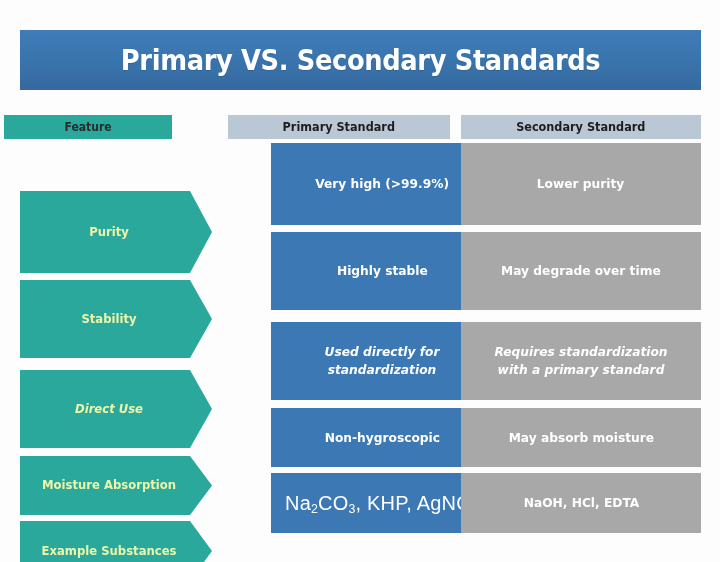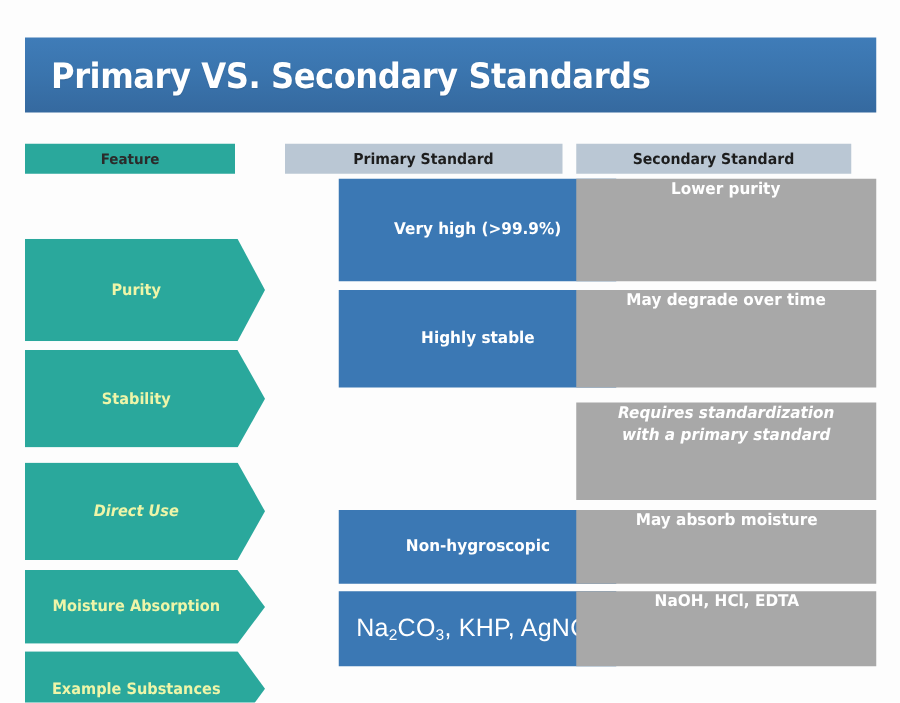--- a/index.html
+++ b/index.html
@@ -23,20 +23,21 @@
   
   .title-banner {
     position: absolute;
     left: 20px;
     top: 30px;
     width: 681px;
     height: 60px;
     background: linear-gradient(180deg, #3f7cb8 0%, #3a74ad 50%, #35699f 100%);
     display: flex;
     align-items: center;
+    justify-content: center;
     box-sizing: border-box;
   }
   .title-text {
     color: #ffffff;
     font-size: 28px;
     font-weight: bold;
     letter-spacing: -0.4px;
     font-family: "DejaVu Sans", sans-serif;
     transform: scaleX(0.92);
     white-space: nowrap;
@@ -48,21 +49,21 @@
     position: absolute;
     left: 0;
     top: 0;
     width: 720px;
     height: 562px;
   }
 
   
   .hdr-feature {
     position: absolute;
-    left: 20px;
+    left: 4px;
     top: 115px;
     width: 168px;
     height: 24px;
     background: #2aa89c;
     display: flex;
     align-items: center;
     justify-content: center;
   }
   .hdr-feature-label {
     color: #2b2b2b;
@@ -74,21 +75,21 @@
   .hdr-primary, .hdr-secondary {
     position: absolute;
     top: 115px;
     height: 24px;
     background: #bac7d4;
     display: flex;
     align-items: center;
     justify-content: center;
   }
   .hdr-primary { left: 228px; width: 222px; }
-  .hdr-secondary { left: 461px; width: 220px; }
+  .hdr-secondary { left: 461px; width: 240px; }
   .hdr-col-label {
     color: #1d1d1d;
     font-size: 12px;
     font-weight: bold;
     font-family: "DejaVu Sans", sans-serif;
     transform: scaleX(0.94);
     white-space: nowrap;
   }
 
   
@@ -136,21 +137,21 @@
     margin-left: 43px;
   }
   .secondary-cell {
     position: absolute;
     left: 461px;
     top: 0;
     width: 240px;
     height: 100%;
     background: #a8a8a8;
     display: flex;
-    align-items: flex-start;
+    align-items: center;
     justify-content: center;
     box-sizing: border-box;
     padding: 0 10px;
   }
   .value-text {
     color: #ffffff;
     font-size: 13px;
     font-weight: bold;
     font-family: "DejaVu Sans", sans-serif;
     text-align: center;
@@ -213,20 +214,23 @@
       </div>
       <div class="secondary-cell">
         <span class="value-text">May degrade over time</span>
       </div>
     </div>
 
     <div class="row" style="top:322px;height:78px;font-style:italic;">
       <div class="feature-cell">
         <span class="feature-label">Direct Use</span>
       </div>
+      <div class="primary-cell">
+        <span class="value-text" style="max-width:160px;">Used directly for standardization</span>
+      </div>
       <div class="secondary-cell">
         <span class="value-text" style="max-width:200px;">Requires standardization with a primary standard</span>
       </div>
     </div>
 
     <div class="row" style="top:408px;height:59px;">
       <div class="feature-cell">
         <span class="feature-label">Moisture Absorption</span>
       </div>
       <div class="primary-cell">

